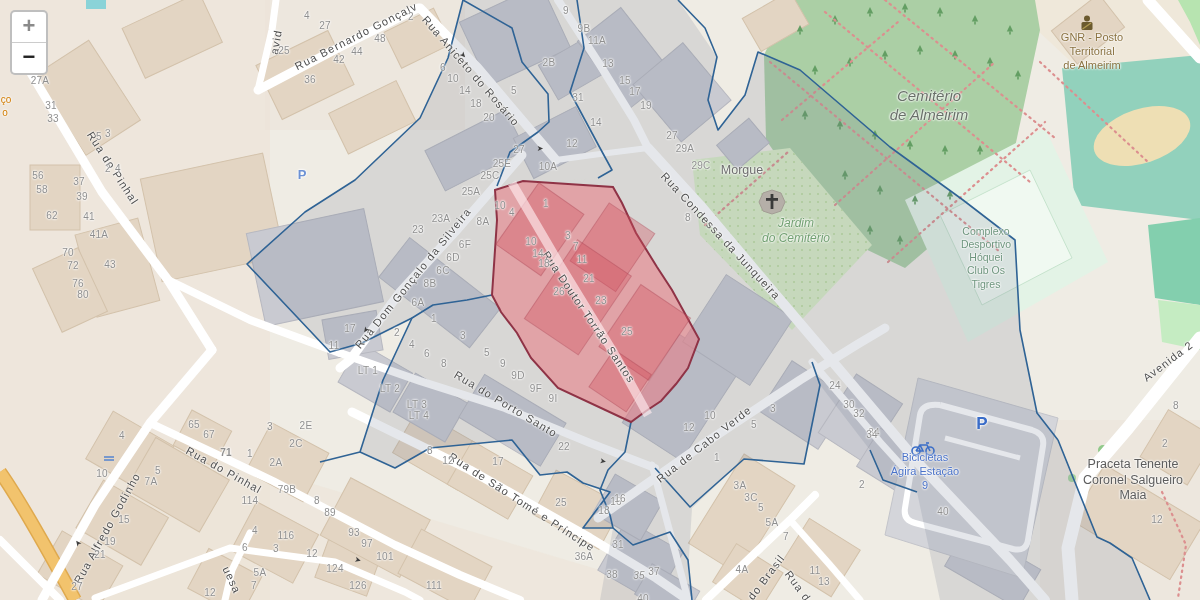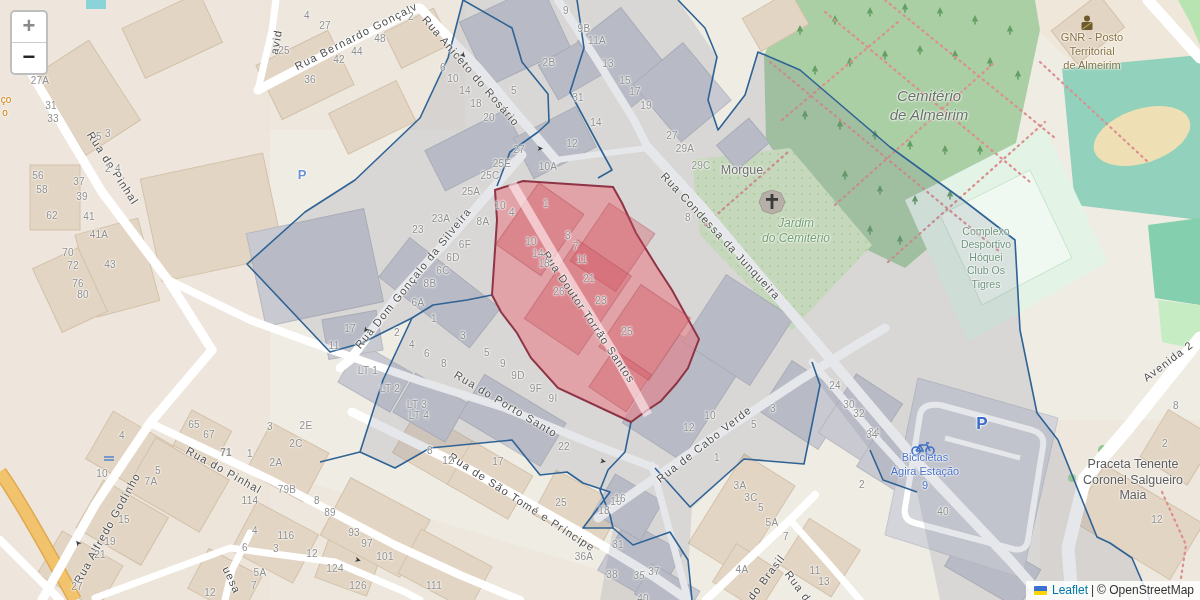--- a/index.html
+++ b/index.html
@@ -487,20 +487,14 @@
       <div class="arrow" style="left: 78px; top: 543px; transform: translate(-50%, -50%) rotate(233deg);">➤</div>
       <div class="arrow" style="left: 358px; top: 560px; transform: translate(-50%, -50%) rotate(15deg);">➤</div>
       <div class="arrow" style="left: 603px; top: 461px; transform: translate(-50%, -50%) rotate(10deg);">➤</div>
     </div>
 
 <div id="zoomctl">
   <a id="zoomin">+</a>
   <a id="zoomout">−</a>
 </div>
 
-<div id="attrib">
-  <span class="flag"></span>
-  <a id="leaflet-link">Leaflet</a>
-  <span> | </span>
-  <a id="osm-link">© OpenStreetMap</a>
+
 </div>
 
-</div>
-
 </body></html>

